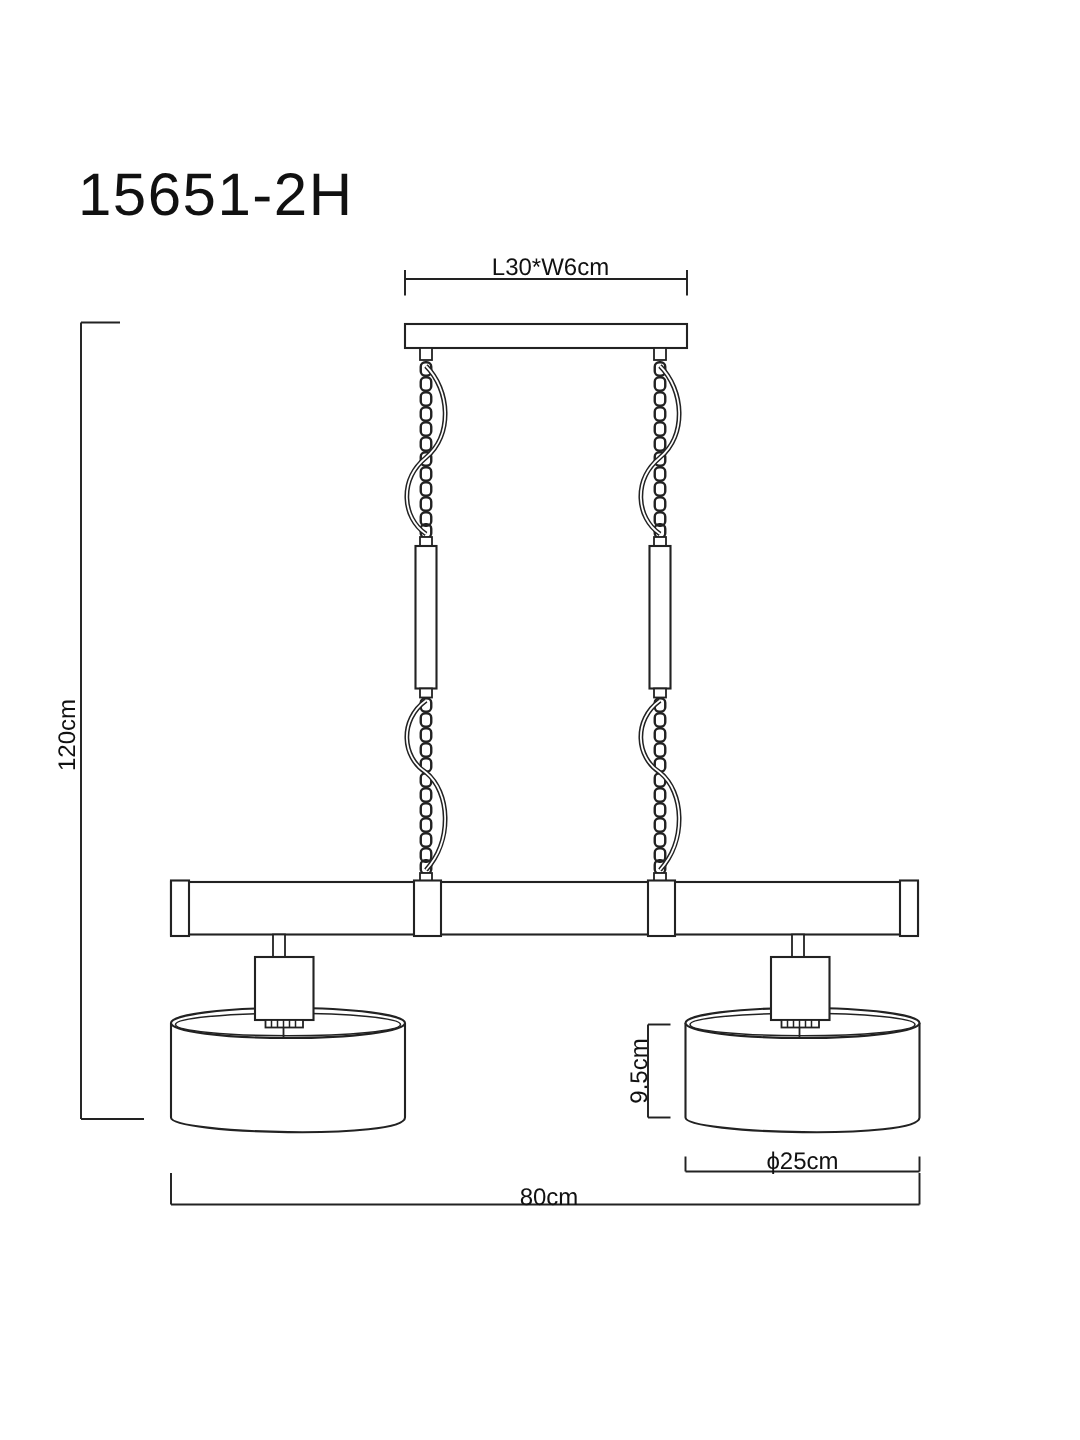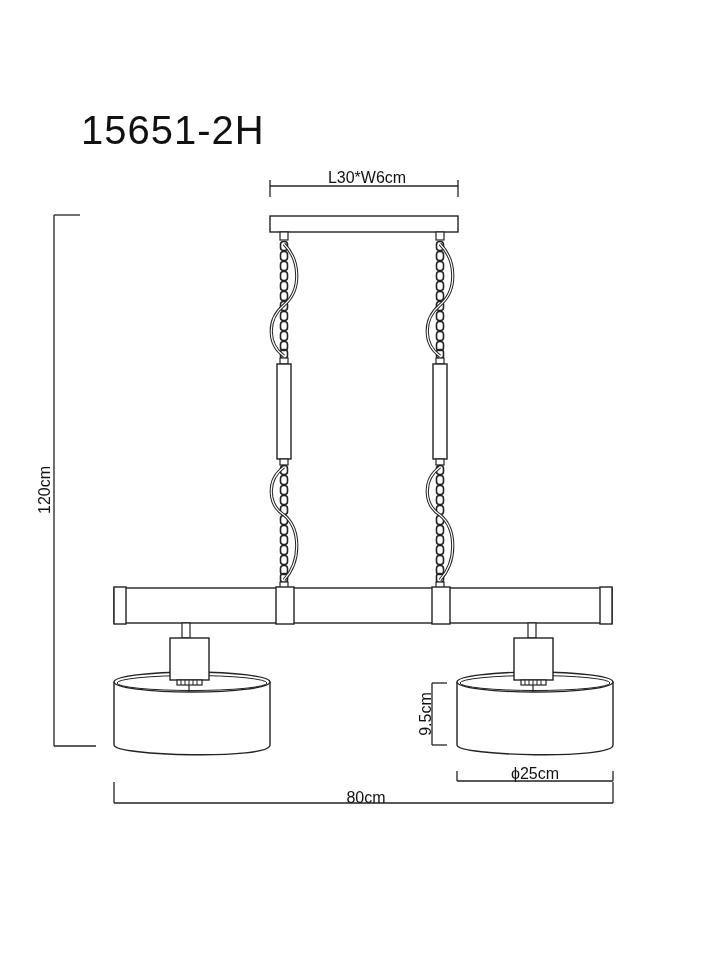--- a/index.html
+++ b/index.html
@@ -1,17 +1,17 @@
 <!DOCTYPE html>
 <html><head>
 <meta charset="utf-8">
 <style>
   html, body { margin:0; padding:0; background:#ffffff; }
   body { width:720px; height:960px; position:relative; overflow:hidden; font-family:"Liberation Sans", sans-serif; }
-  .title { position:absolute; left:52px; top:110px; font-size:40px; color:#111; letter-spacing:1px; line-height:1;margin-left:29px; }
+  .title { position:absolute; left:52px; top:110px; font-size:40px; color:#111; letter-spacing:1px; line-height:1; }
   svg { position:absolute; left:0; top:0; }
   .dimtxt { font-family:"Liberation Sans", sans-serif; fill:#111; }
 </style>
 </head>
 <body>
 
 <div class="title">15651-2H</div>
 
 <svg width="720" height="960" viewBox="0 0 720 960">
   <defs>

